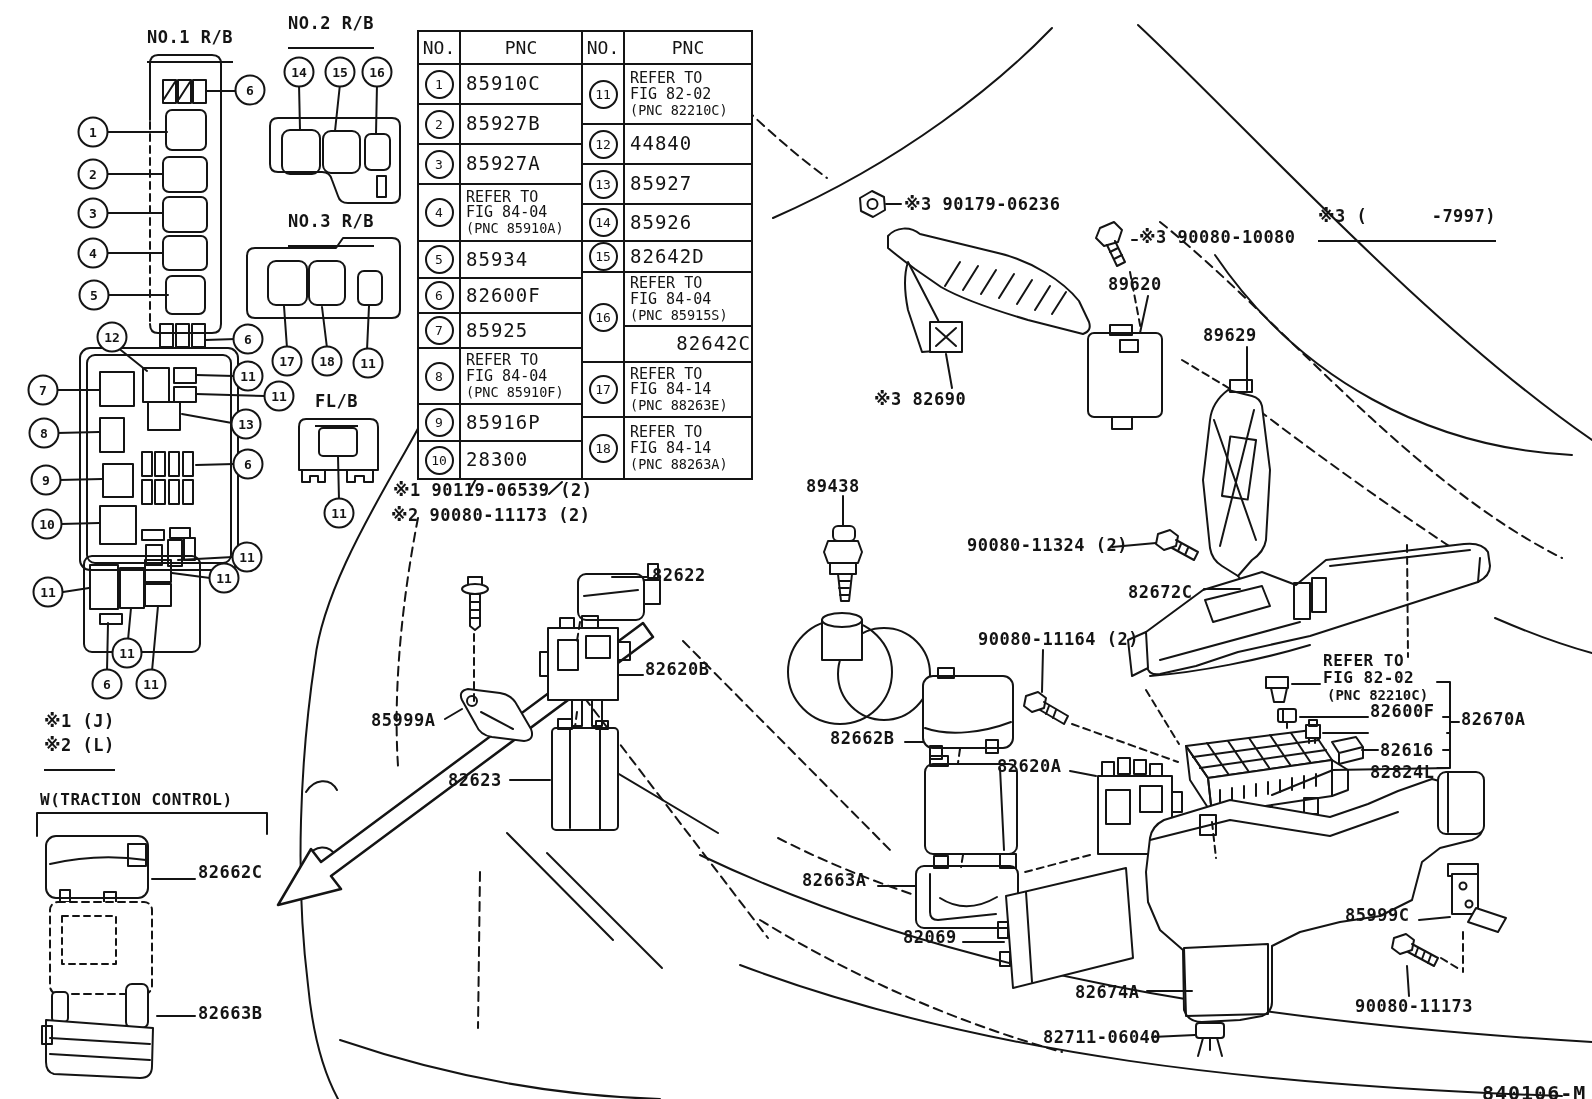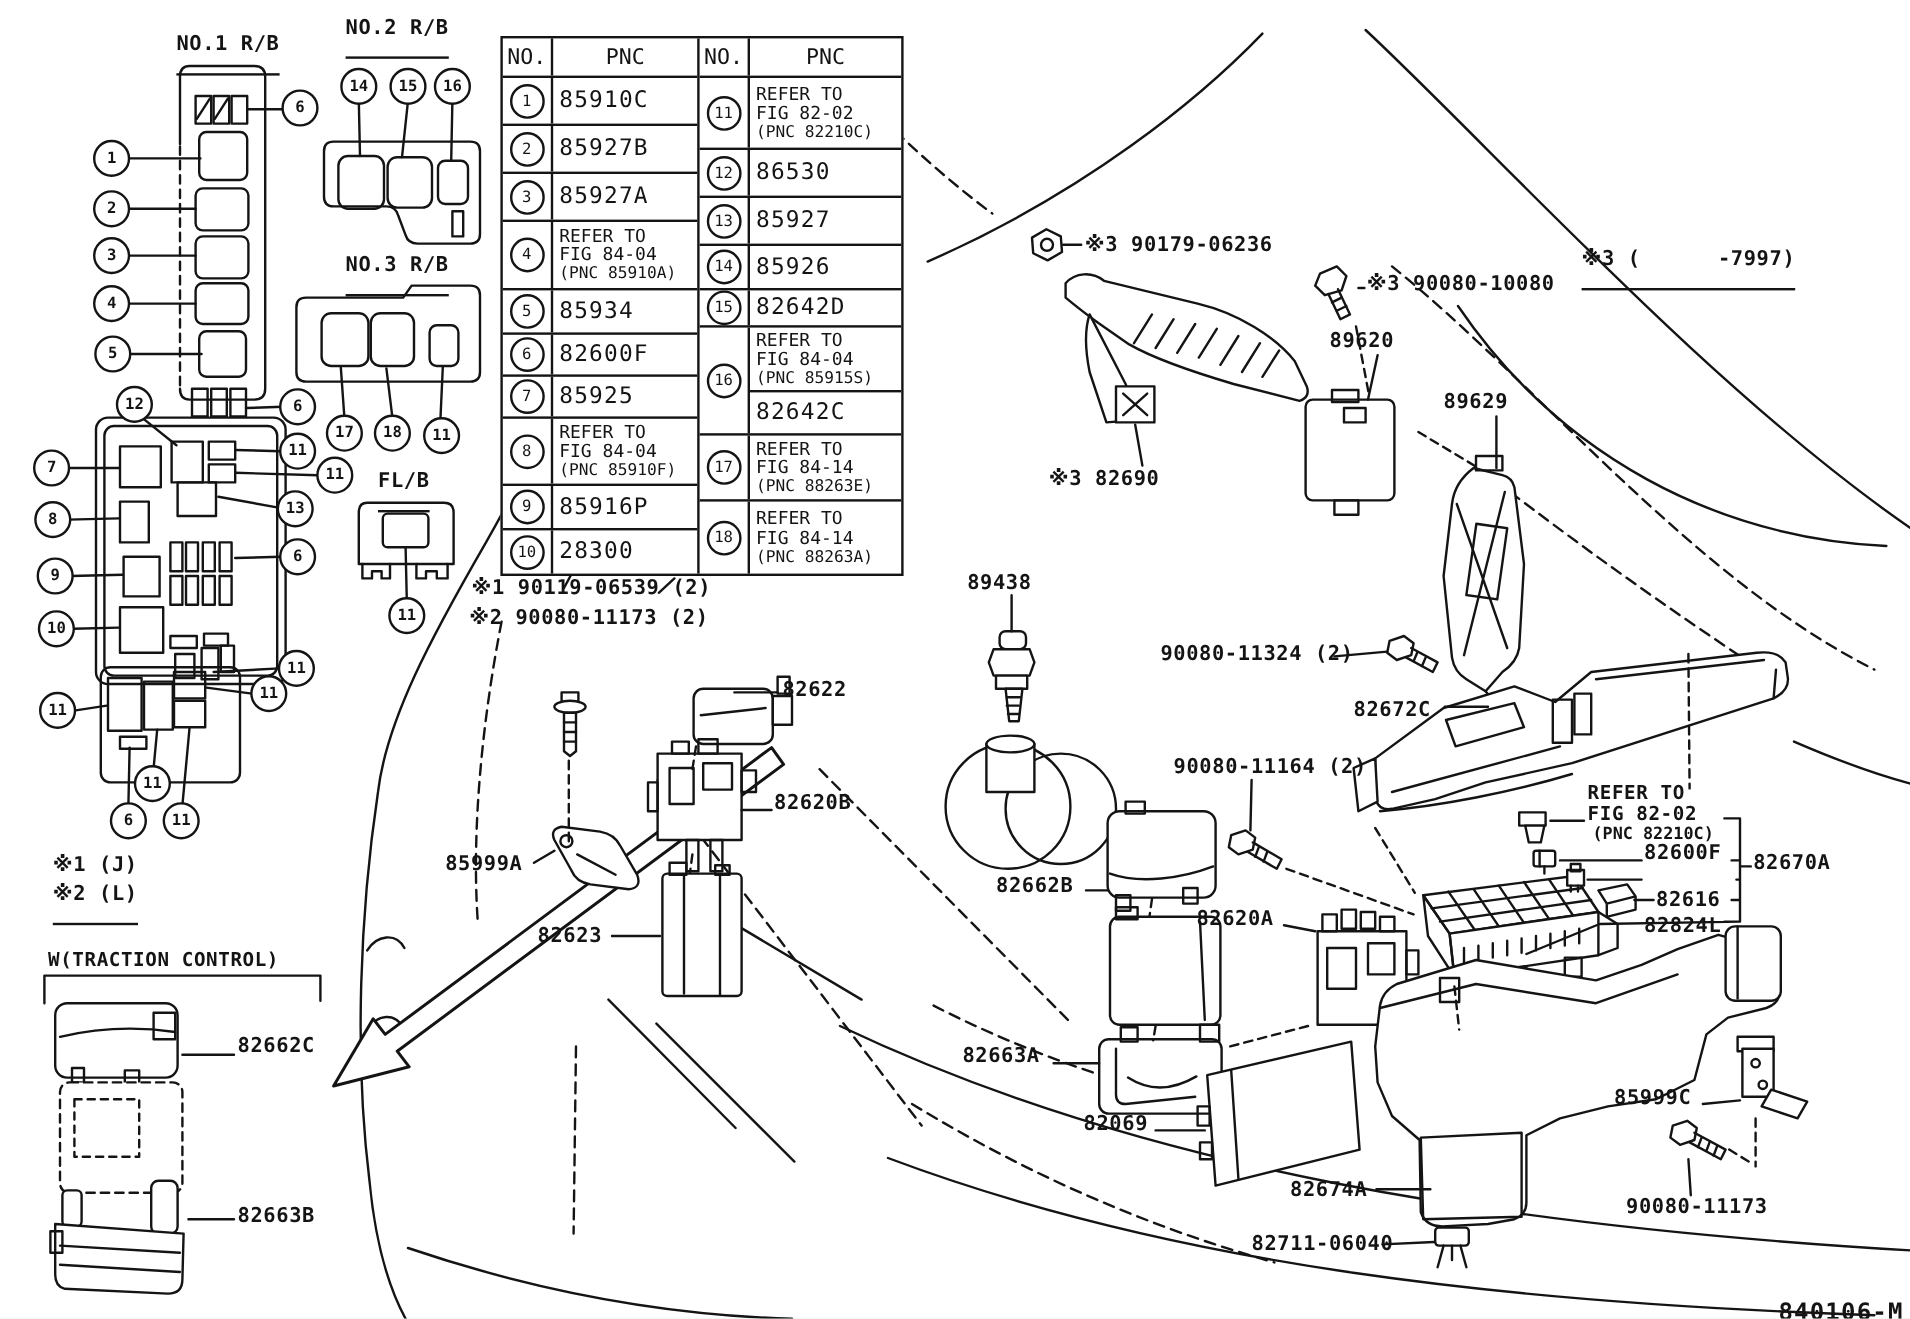--- a/index.html
+++ b/index.html
@@ -30,21 +30,21 @@
   .tcol.right .tpnc{width:126px;}
   .thead{height:33px;font-size:18px;}
   .thead .tpnc{align-items:center;padding-left:0;}
   .pline{line-height:1.04;}
   .sz1{font-size:19px;letter-spacing:1px;}
   .sz2{font-size:15px;}
   .sz3{font-size:13.5px;}
   .cnum{width:25px;height:25px;border:2px solid #141414;border-radius:50%;background:#fff;
         display:flex;align-items:center;justify-content:center;font-size:13px;flex:none;}
   .sub{display:flex;flex-direction:column;justify-content:center;padding-left:5px;box-sizing:border-box;}
-  .sub2{border-top:2.5px solid #141414;flex:1;}
+  .sub2{border-top:2.5px solid #141414;flex:1;text-align:right;}
 </style>
 </head>
 <body>
 
 <div id="stage">
 
   <svg id="art" width="1592" height="1099" viewBox="0 0 1592 1099">
     <g stroke="#141414" stroke-width="2" fill="none" stroke-linecap="round" stroke-linejoin="round">
 
       <g>
@@ -496,21 +496,21 @@
             <div class="pline sz2">REFER TO</div>
             <div class="pline sz2">FIG 82-02</div>
             <div class="pline sz3">(PNC 82210C)</div>
           </div>
         </div>
         <div class="trow" style="height: 40px;">
           <div class="tno">
             <span class="cnum">12</span>
           </div>
           <div class="tpnc">
-            <div class="pline sz1">86530</div>
+            <div class="pline sz1">44840</div>
           </div>
         </div>
         <div class="trow" style="height: 40px;">
           <div class="tno">
             <span class="cnum">13</span>
           </div>
           <div class="tpnc">
             <div class="pline sz1">85927</div>
           </div>
         </div>

